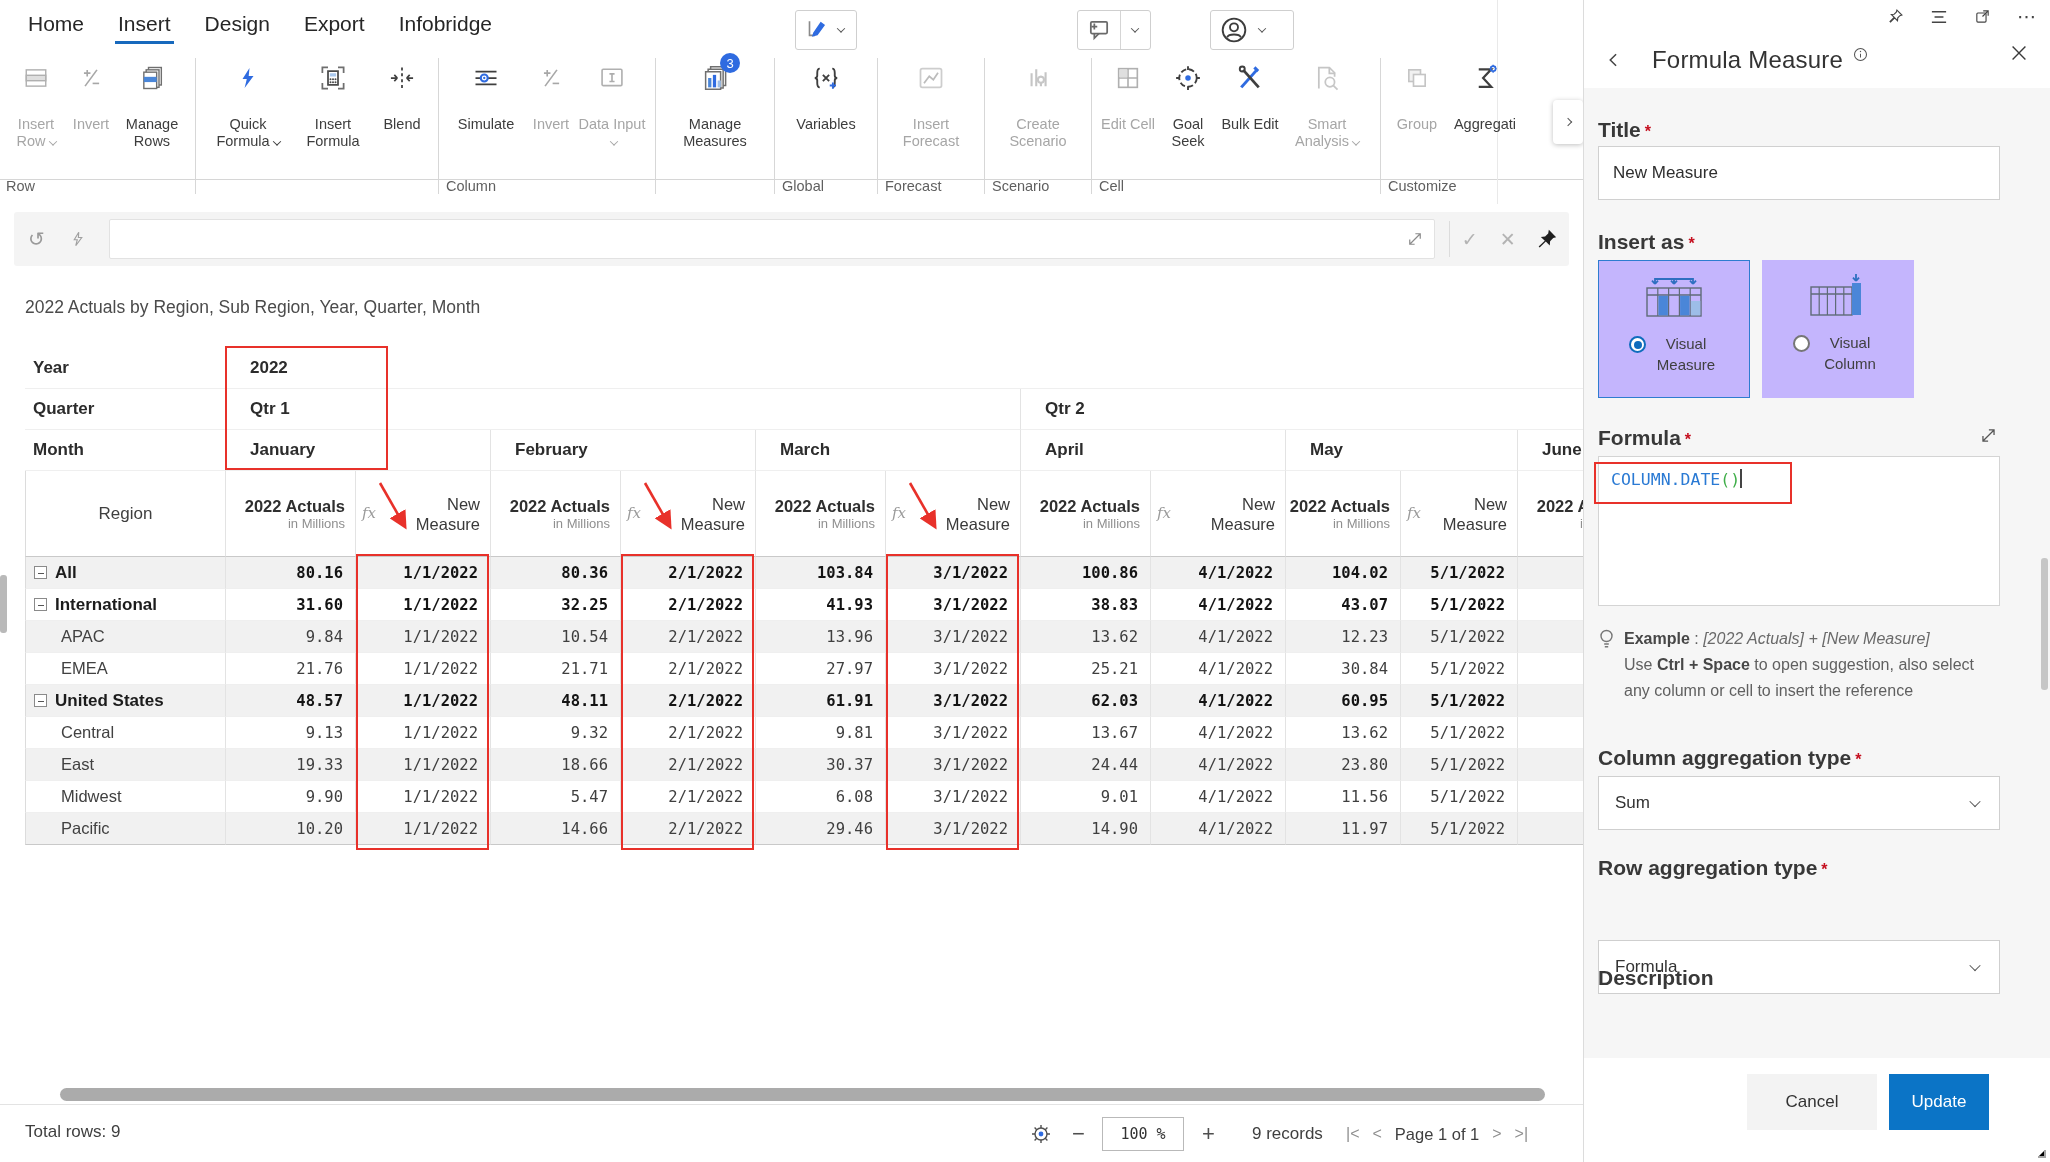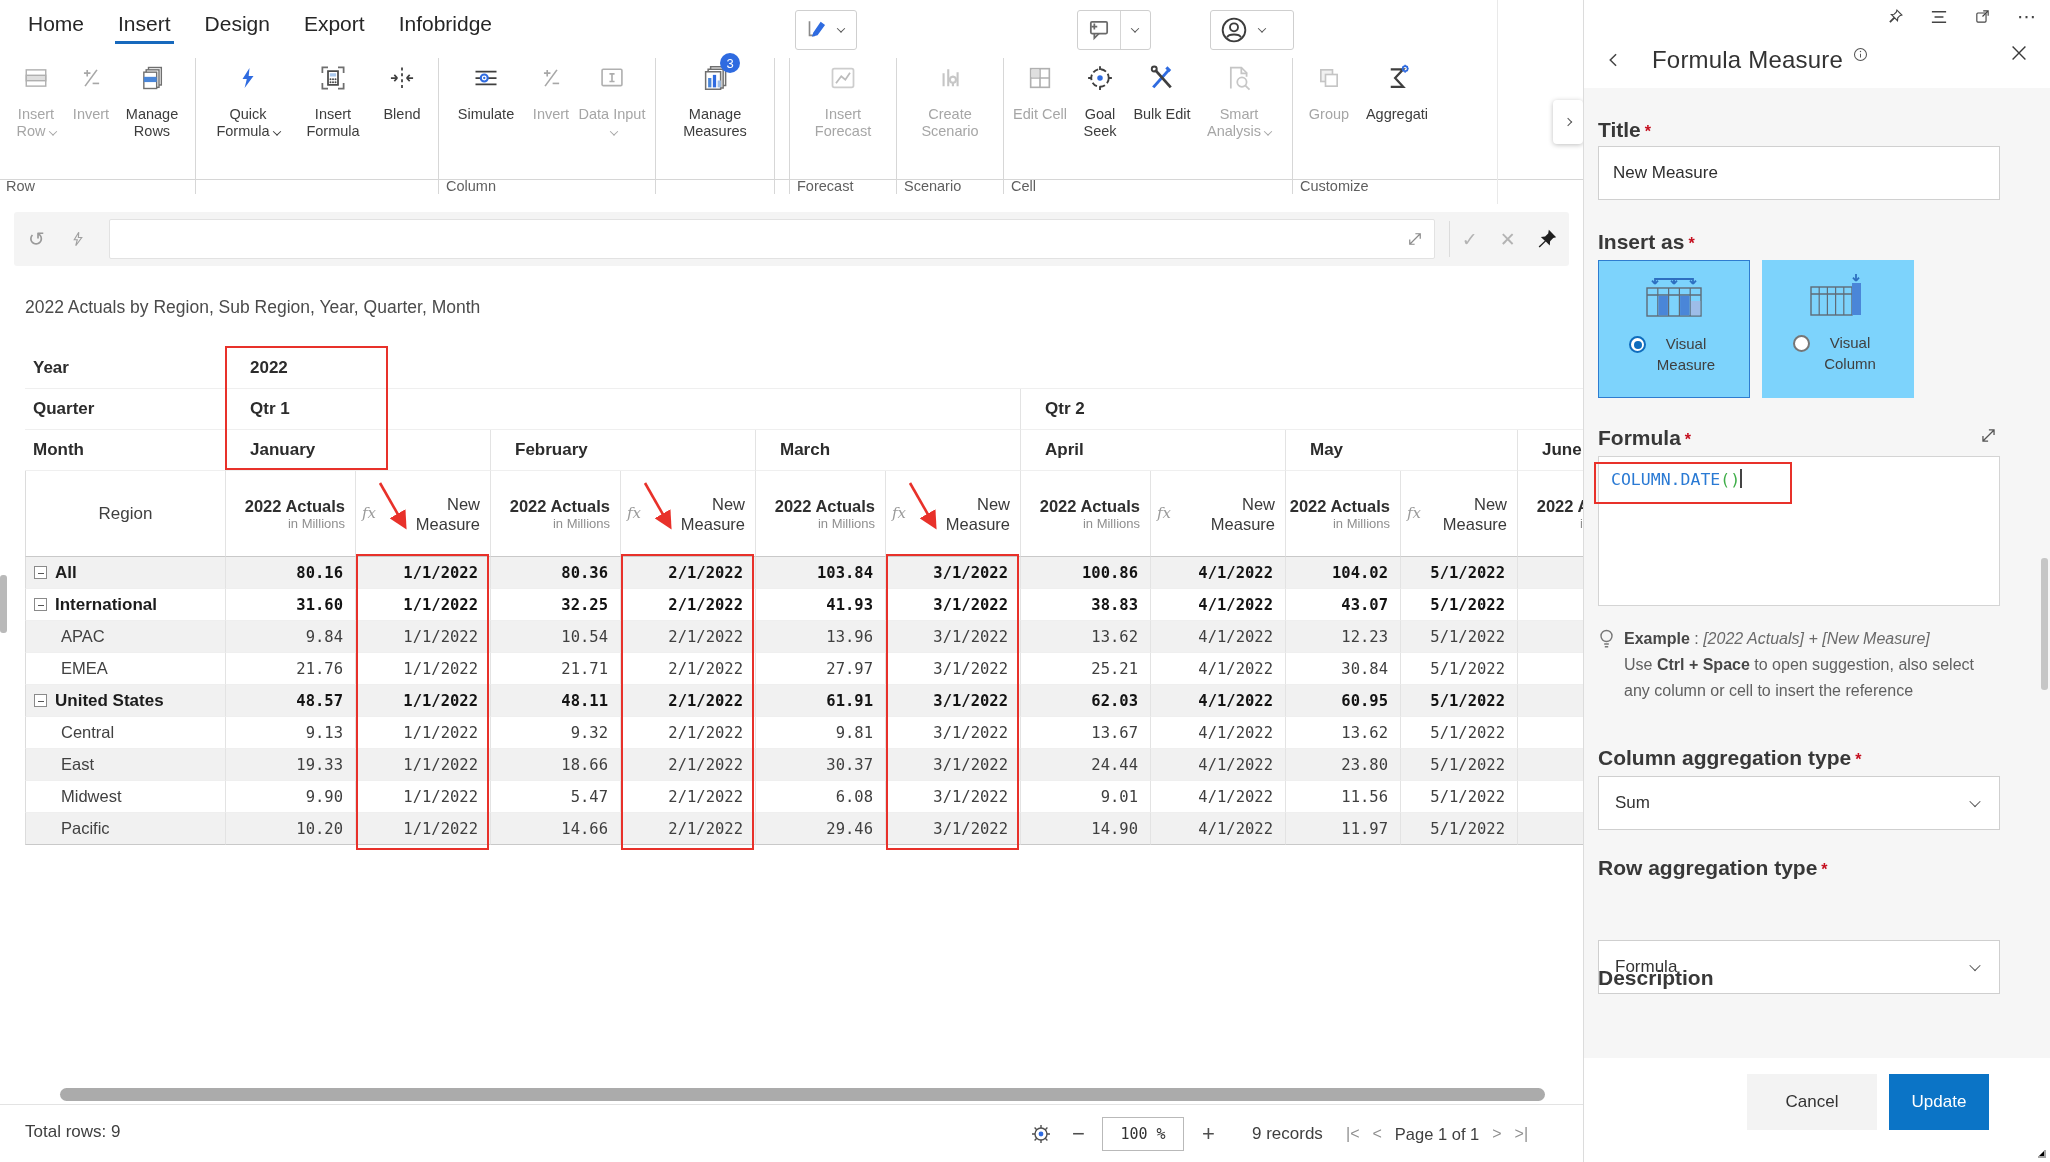--- a/index.html
+++ b/index.html
@@ -16,21 +16,21 @@
   .toptool { position:absolute; top:10px; height:40px; background:#fff; border:1px solid #cfcfcf; border-radius:3px; display:flex; align-items:center; padding:0 7px; gap:5px; }
   .toptool .seg-div { width:1px; height:38px; background:#d5d5d5; margin:0 2px; }
   .chev { display:inline-block; width:6px; height:6px; border-right:1.6px solid currentColor; border-bottom:1.6px solid currentColor; transform:rotate(45deg) translate(-1px,-1px); margin-left:4px; }
   #rib-row { position:absolute; left:6px; top:56px; display:flex; align-items:flex-start; height:146px; }
   .rib-group { display:flex; flex-direction:column; height:142px; }
   .rib-items { display:flex; align-items:flex-start; }
   .rib-gname { text-align:left; font-size:14.5px; color:#5f5f5f; margin-top:auto; height:20px; }
   .rib-div { width:1px; background:#d7d7d7; height:136px; margin:2px 7px 0 7px; }
   .rib-item { display:flex; flex-direction:column; align-items:center; color:#3d3d3d; font-size:14.5px; padding-top:4px; }
   .rib-item .ricon { position:relative; height:36px; display:flex; align-items:center; justify-content:center; }
-  .rib-item .rlabel { text-align:center; line-height:17px; margin-top:10px; }
+  .rib-item .rlabel { text-align:center; line-height:17px; margin-top:20px; }
   .rib-item.disabled { color:#a6a6a6; }
   .rib-item.disabled svg { filter:grayscale(1) opacity(.55); }
   .badge { position:absolute; top:-7px; right:-9px; width:20px; height:20px; border-radius:50%; background:#2f6be0; color:#fff; font-size:13px; display:flex; align-items:center; justify-content:center; }
   #rib-overflow { position:absolute; left:1553px; top:100px; width:30px; height:44px; background:#fff; border-radius:4px; box-shadow:0 1px 5px rgba(0,0,0,.25); display:flex; align-items:center; justify-content:center; color:#555; }
   #rib-overflow .chev { transform:rotate(-45deg); margin:0; }
 
   
   #fbar { position:absolute; left:14px; top:212px; width:1555px; height:54px; background:#f4f4f4; border-radius:3px; display:flex; align-items:center; }
   #fbar .gicon { color:#9a9a9a; font-size:20px; }
   #fbar-input { margin-left:22px; width:1326px; height:40px; background:#fff; border:1px solid #e2e2e2; border-radius:2px; display:flex; align-items:center; justify-content:flex-end; padding-right:10px; }
@@ -82,21 +82,21 @@
   #panel-winicons { position:absolute; right:14px; top:8px; display:flex; gap:26px; align-items:center; color:#444; }
   #panel-header { position:absolute; left:0; top:36px; width:100%; height:48px; display:flex; align-items:center; }
   #panel-title { font-size:24px; color:#333; margin-left:28px; letter-spacing:.2px; }
   #panel-close { position:absolute; right:20px; top:6px; }
   #panel-body { position:absolute; left:0; top:88px; width:100%; height:1074px; background:#f6f6f6; }
   .fld { position:absolute; left:14px; width:402px; }
   .flabel { font-size:21px; font-weight:700; color:#383838; }
   .star { color:#c50f1f; margin-left:4px; font-weight:700; }
   .inputbox { height:54px; background:#fff; border:1px solid #d0d0d0; display:flex; align-items:center; padding-left:14px; font-size:17px; color:#2f2f2f; }
   .cards { display:flex; gap:12px; }
-  .card { width:152px; height:138px; background:#7dd3fc; display:flex; flex-direction:column; align-items:center; padding-top:13px; }
+  .card { width:152px; height:138px; background:#c4b5fd; display:flex; flex-direction:column; align-items:center; padding-top:13px; }
   .card.sel { border:1.6px solid #2e7cd0; }
   .card .opt { display:flex; align-items:flex-start; gap:7px; margin-top:5px; }
   .radio { width:17px; height:17px; border-radius:50%; border:2px solid #767676; margin-top:3px; position:relative; flex:none; background:#fff; }
   .radio.on { border-color:#0f6cbd; }
   .radio.on::after { content:""; position:absolute; left:2.5px; top:2.5px; width:8px; height:8px; border-radius:50%; background:#0f6cbd; }
   .optlbl { font-size:15px; color:#3f3f3f; text-align:center; width:66px; line-height:21px; }
   #formula-editor { position:absolute; left:14px; width:402px; height:150px; background:#fff; border:1px solid #d4d4d4; padding:12px 12px; }
   #code-line { font-family:"DejaVu Sans Mono",monospace; font-size:16.5px; }
   .code-fn { color:#2a7ad4; } .code-par { color:#3fae49; }
   .caret { display:inline-block; width:1.5px; height:19px; background:#444; vertical-align:-3px; }
@@ -281,20 +281,35 @@
                     <rect x="14.1" y="14" width="2.6" height="5.5" fill="#9dbde8"></rect>
                   </svg>
                   <span class="badge">3</span>
                 </div>
                 <div class="rlabel">Manage Measures</div>
               </div>
             </div>
             <div class="rib-gname"></div>
           </div>
           <div class="rib-div"></div>
+          <div class="rib-group">
+            <div class="rib-items">
+              <div class="rib-item" style="width: 88px;">
+                <div class="ricon">
+                  <svg width="30" height="30" viewBox="0 0 24 24" fill="none" stroke="#3f3f3f" stroke-width="1.5">
+                    <path d="M7 4.5 C5 4.5 5 6 5 8v2c0 1.5-.8 2-2 2 1.2 0 2 .5 2 2v2c0 2 0 3.5 2 3.5 M17 4.5c2 0 2 1.5 2 3.5v2c0 1.5.8 2 2 2-1.2 0-2 .5-2 2v2c0 2 0 3.5-2 3.5"></path>
+                    <path d="M9.5 9.5l5 5 M14.5 9.5l-5 5"></path>
+                    <path d="M17.5 15.5v5 M15 18h5" stroke="#2f6be0"></path>
+                  </svg>
+                </div>
+                <div class="rlabel">Variables</div>
+              </div>
+            </div>
+            <div class="rib-gname">Global</div>
+          </div>
           <div class="rib-div"></div>
           <div class="rib-group">
             <div class="rib-items">
               <div class="rib-item disabled" style="width: 92px;">
                 <div class="ricon">
                   <svg width="30" height="28" viewBox="0 0 24 24" fill="none" stroke="#7d8fa5" stroke-width="1.5">
                     <rect x="3" y="4" width="18" height="16" rx="1.5" stroke="#9aa5b1"></rect>
                     <path d="M6 16.5 L10.5 10.5l3.5 3 4-6" stroke="#6f86c8"></path>
                   </svg>
                 </div>

